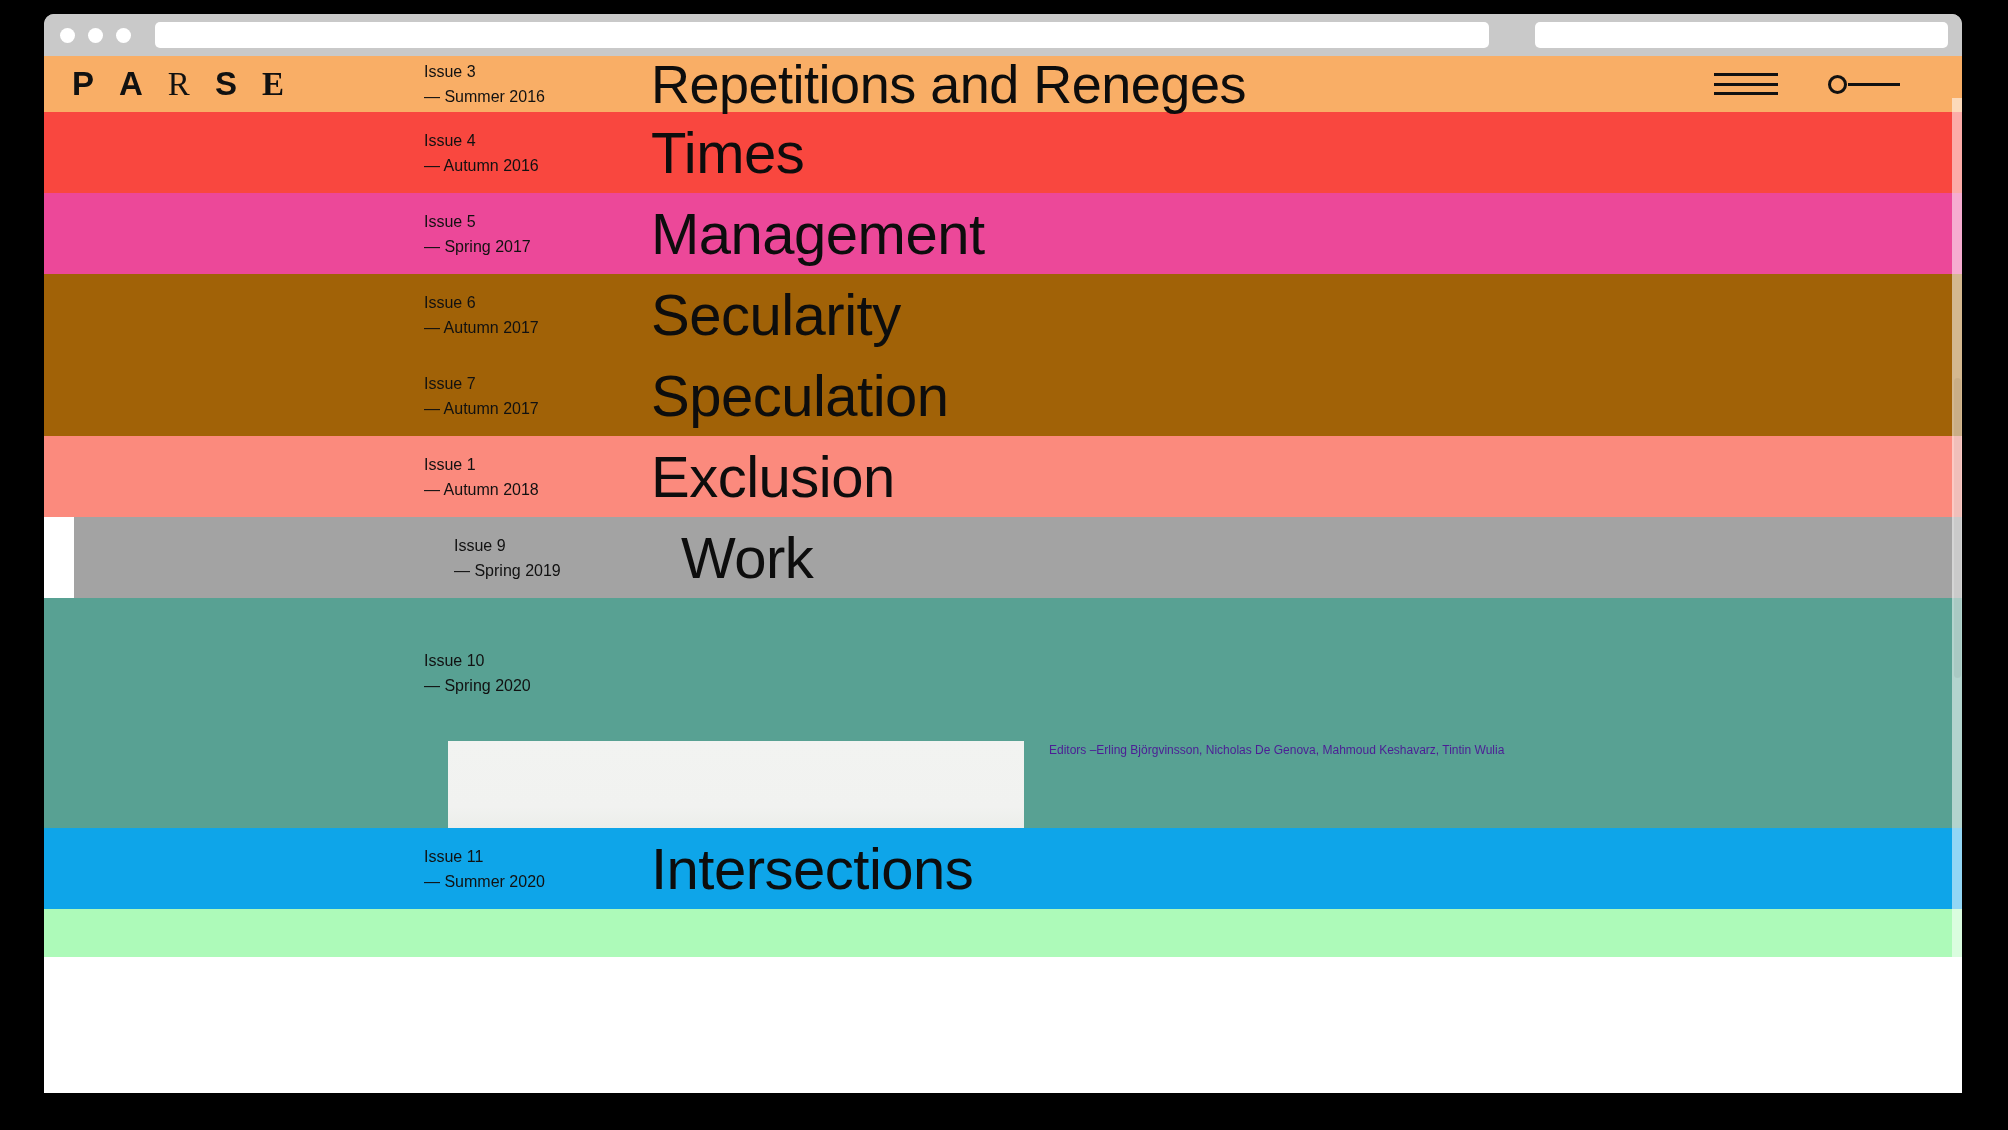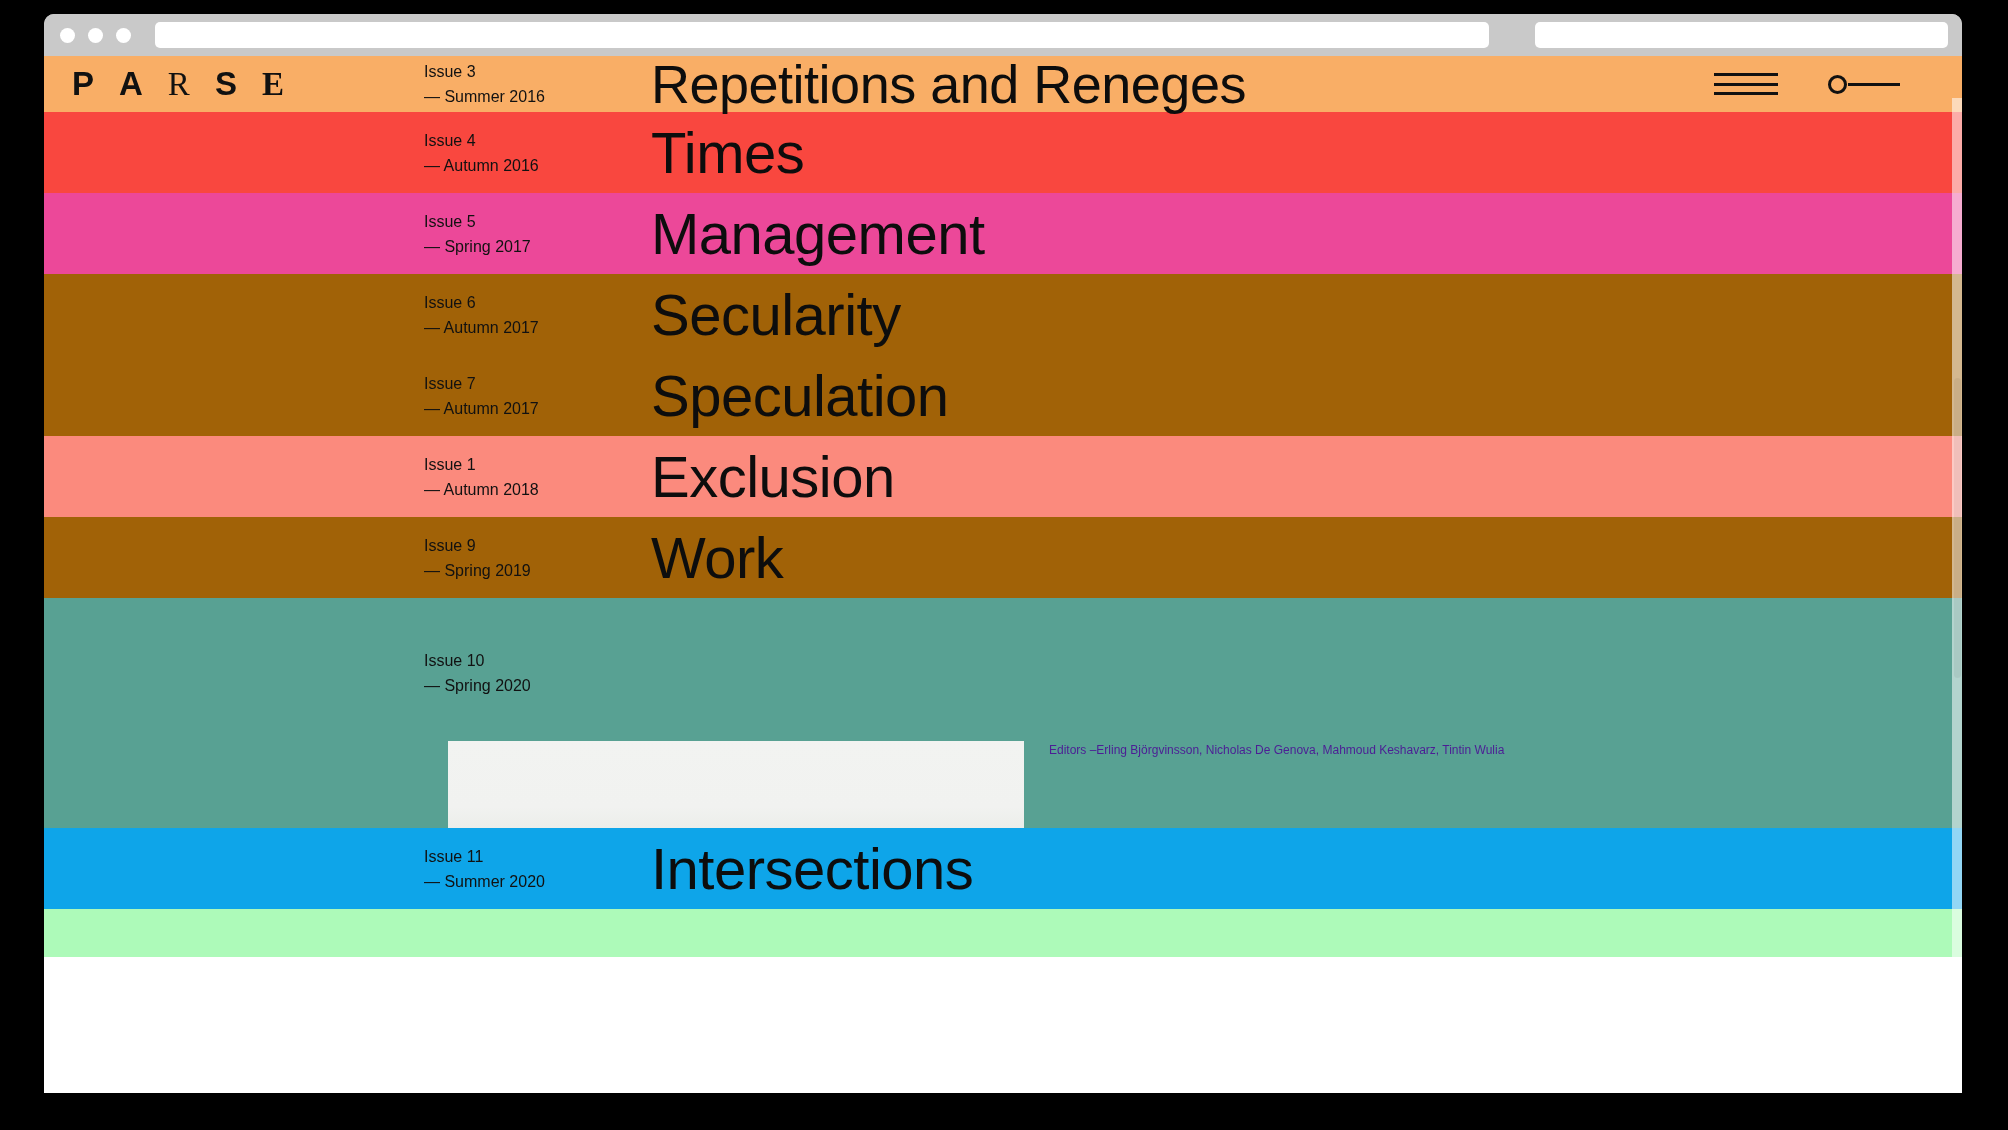--- a/index.html
+++ b/index.html
@@ -367,21 +367,21 @@
       </div>
 
       <div class="issue-row" style="background:#FB8A7D;">
         <div class="issue-meta">
           <span>Issue 1</span>
           <span class="season">— Autumn 2018</span>
         </div>
         <div class="issue-title">Exclusion</div>
       </div>
 
-      <div class="issue-row" style="background:#a16207;">
+      <div class="issue-row" style="background:#a3a3a3;margin-left:30px;">
         <div class="issue-meta">
           <span>Issue 9</span>
           <span class="season">— Spring 2019</span>
         </div>
         <div class="issue-title">Work</div>
       </div>
 
       <div class="issue-row expanded" style="background:#58A193;">
         <div class="issue-meta">
           <span>Issue 10</span>

